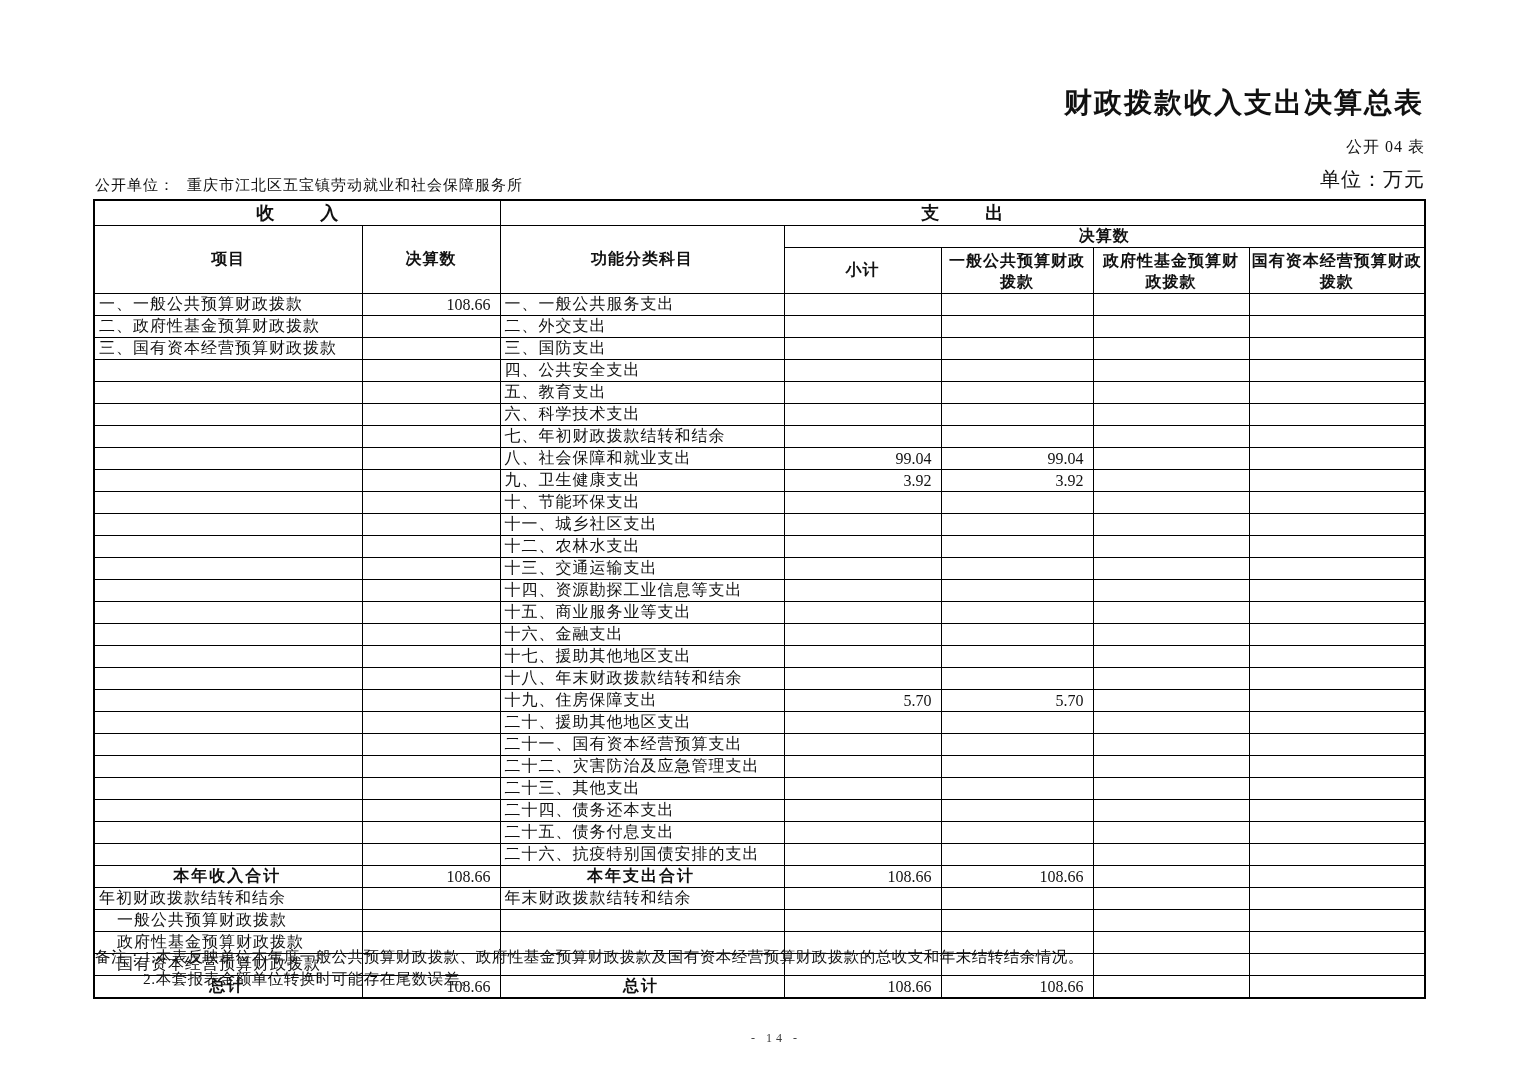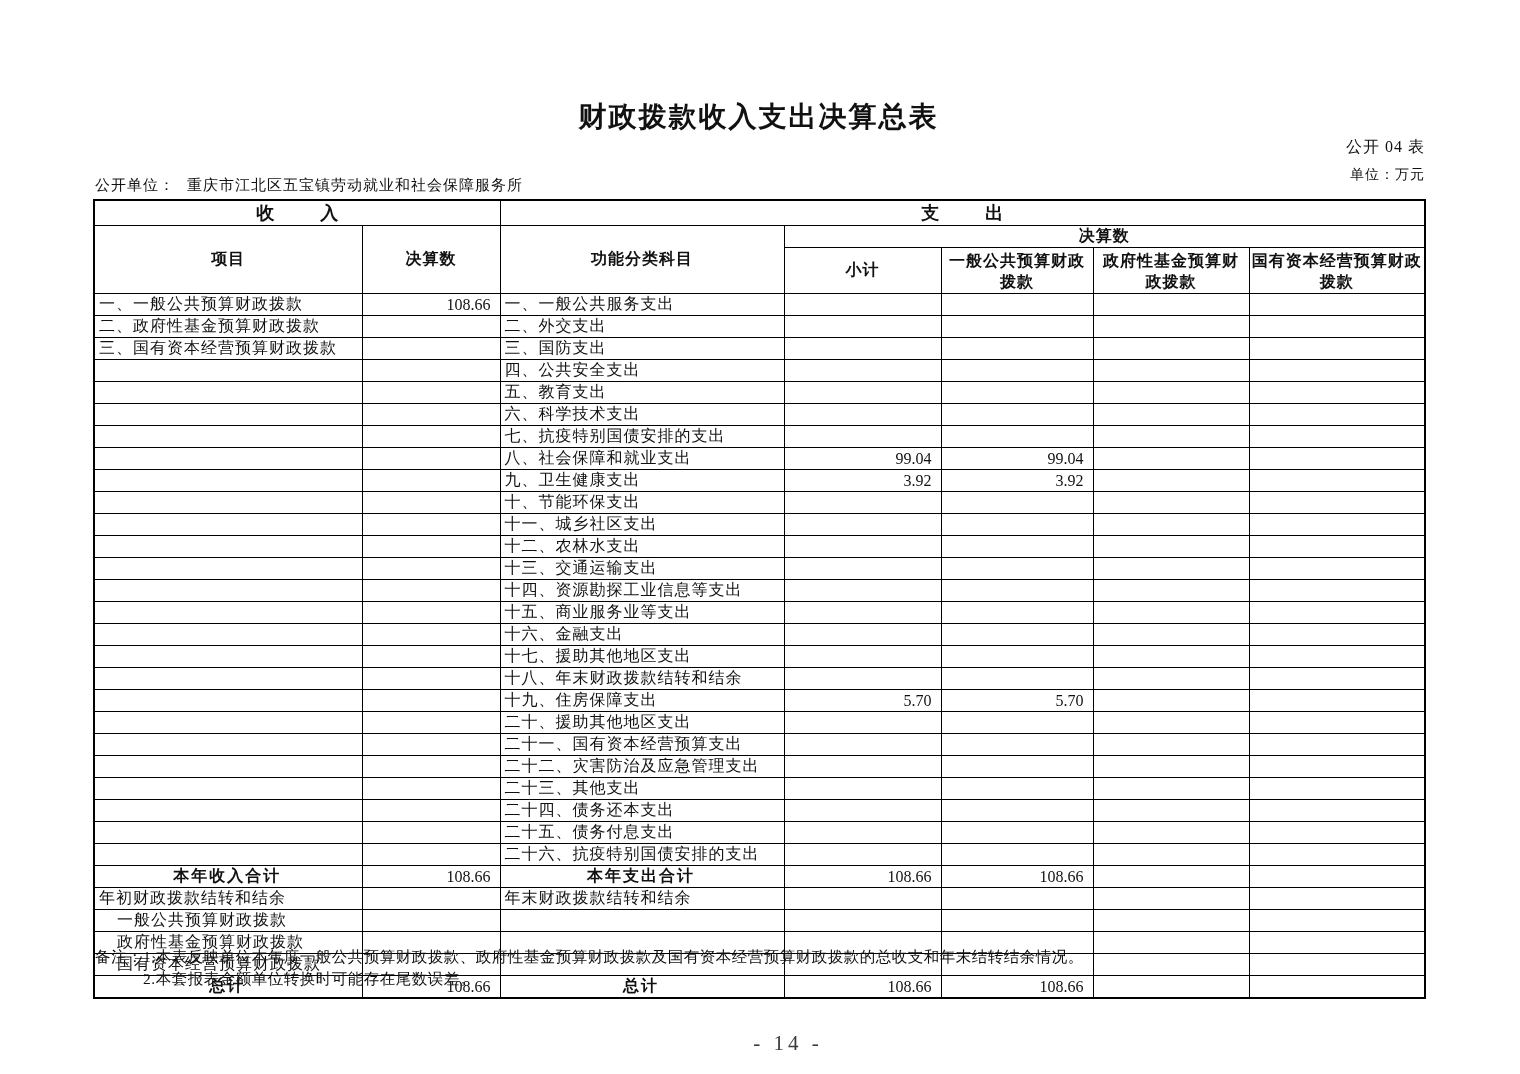--- a/index.html
+++ b/index.html
@@ -10,41 +10,41 @@
   }
   .page {
     position: relative;
     width: 1520px;
     height: 1074px;
     background: #ffffff;
     overflow: hidden;
   }
   .doc-title {
     position: absolute;
-    top: 98px;
+    top: 84px;
     left: 93px;
     width: 1331px;
-    text-align: center;
+    text-align: right;
     font-size: 28px;
     font-weight: 700;
     letter-spacing: 2px;
   }
   .table-code {
     position: absolute;
     top: 137px;
     right: 95px;
     font-size: 16px;
     letter-spacing: 1px;
     text-align: center;
   }
   .unit-note {
     position: absolute;
     top: 166px;
     right: 95px;
-    font-size: 14px;
+    font-size: 20px;
     letter-spacing: 1px;
   }
   .org-line {
     position: absolute;
     top: 176px;
     left: 95px;
     font-size: 15px;
     letter-spacing: 1px;
     white-space: nowrap;
   }
@@ -110,24 +110,24 @@
     left: 95px;
     display: flex;
     font-size: 15.5px;
     letter-spacing: 0.5px;
     line-height: 21.5px;
   }
   .notes-label { white-space: nowrap; }
   .page-number {
     position: absolute;
     top: 1031px;
-    left: 93px;
+    left: 81px;
     width: 1390px;
     text-align: center;
-    font-size: 21px;
+    font-size: 12px;
     color: #3a3a3a;
     letter-spacing: 4px;
   }
 </style>
 </head>
 <body>
 
 <div class="page">
 
   <div class="doc-title">财政拨款收入支出决算总表</div>
@@ -218,21 +218,21 @@
     <td class="cell-num"></td>
     <td class="cell-label">六、科学技术支出</td>
     <td class="cell-num"></td>
     <td class="cell-num"></td>
     <td class="cell-num"></td>
     <td class="cell-num"></td>
   </tr>
         <tr>
     <td class="cell-label"></td>
     <td class="cell-num"></td>
-    <td class="cell-label">七、抗疫特别国债安排的支出</td>
+    <td class="cell-label">七、年初财政拨款结转和结余</td>
     <td class="cell-num"></td>
     <td class="cell-num"></td>
     <td class="cell-num"></td>
     <td class="cell-num"></td>
   </tr>
         <tr>
     <td class="cell-label"></td>
     <td class="cell-num"></td>
     <td class="cell-label">八、社会保障和就业支出</td>
     <td class="cell-num">99.04</td>

